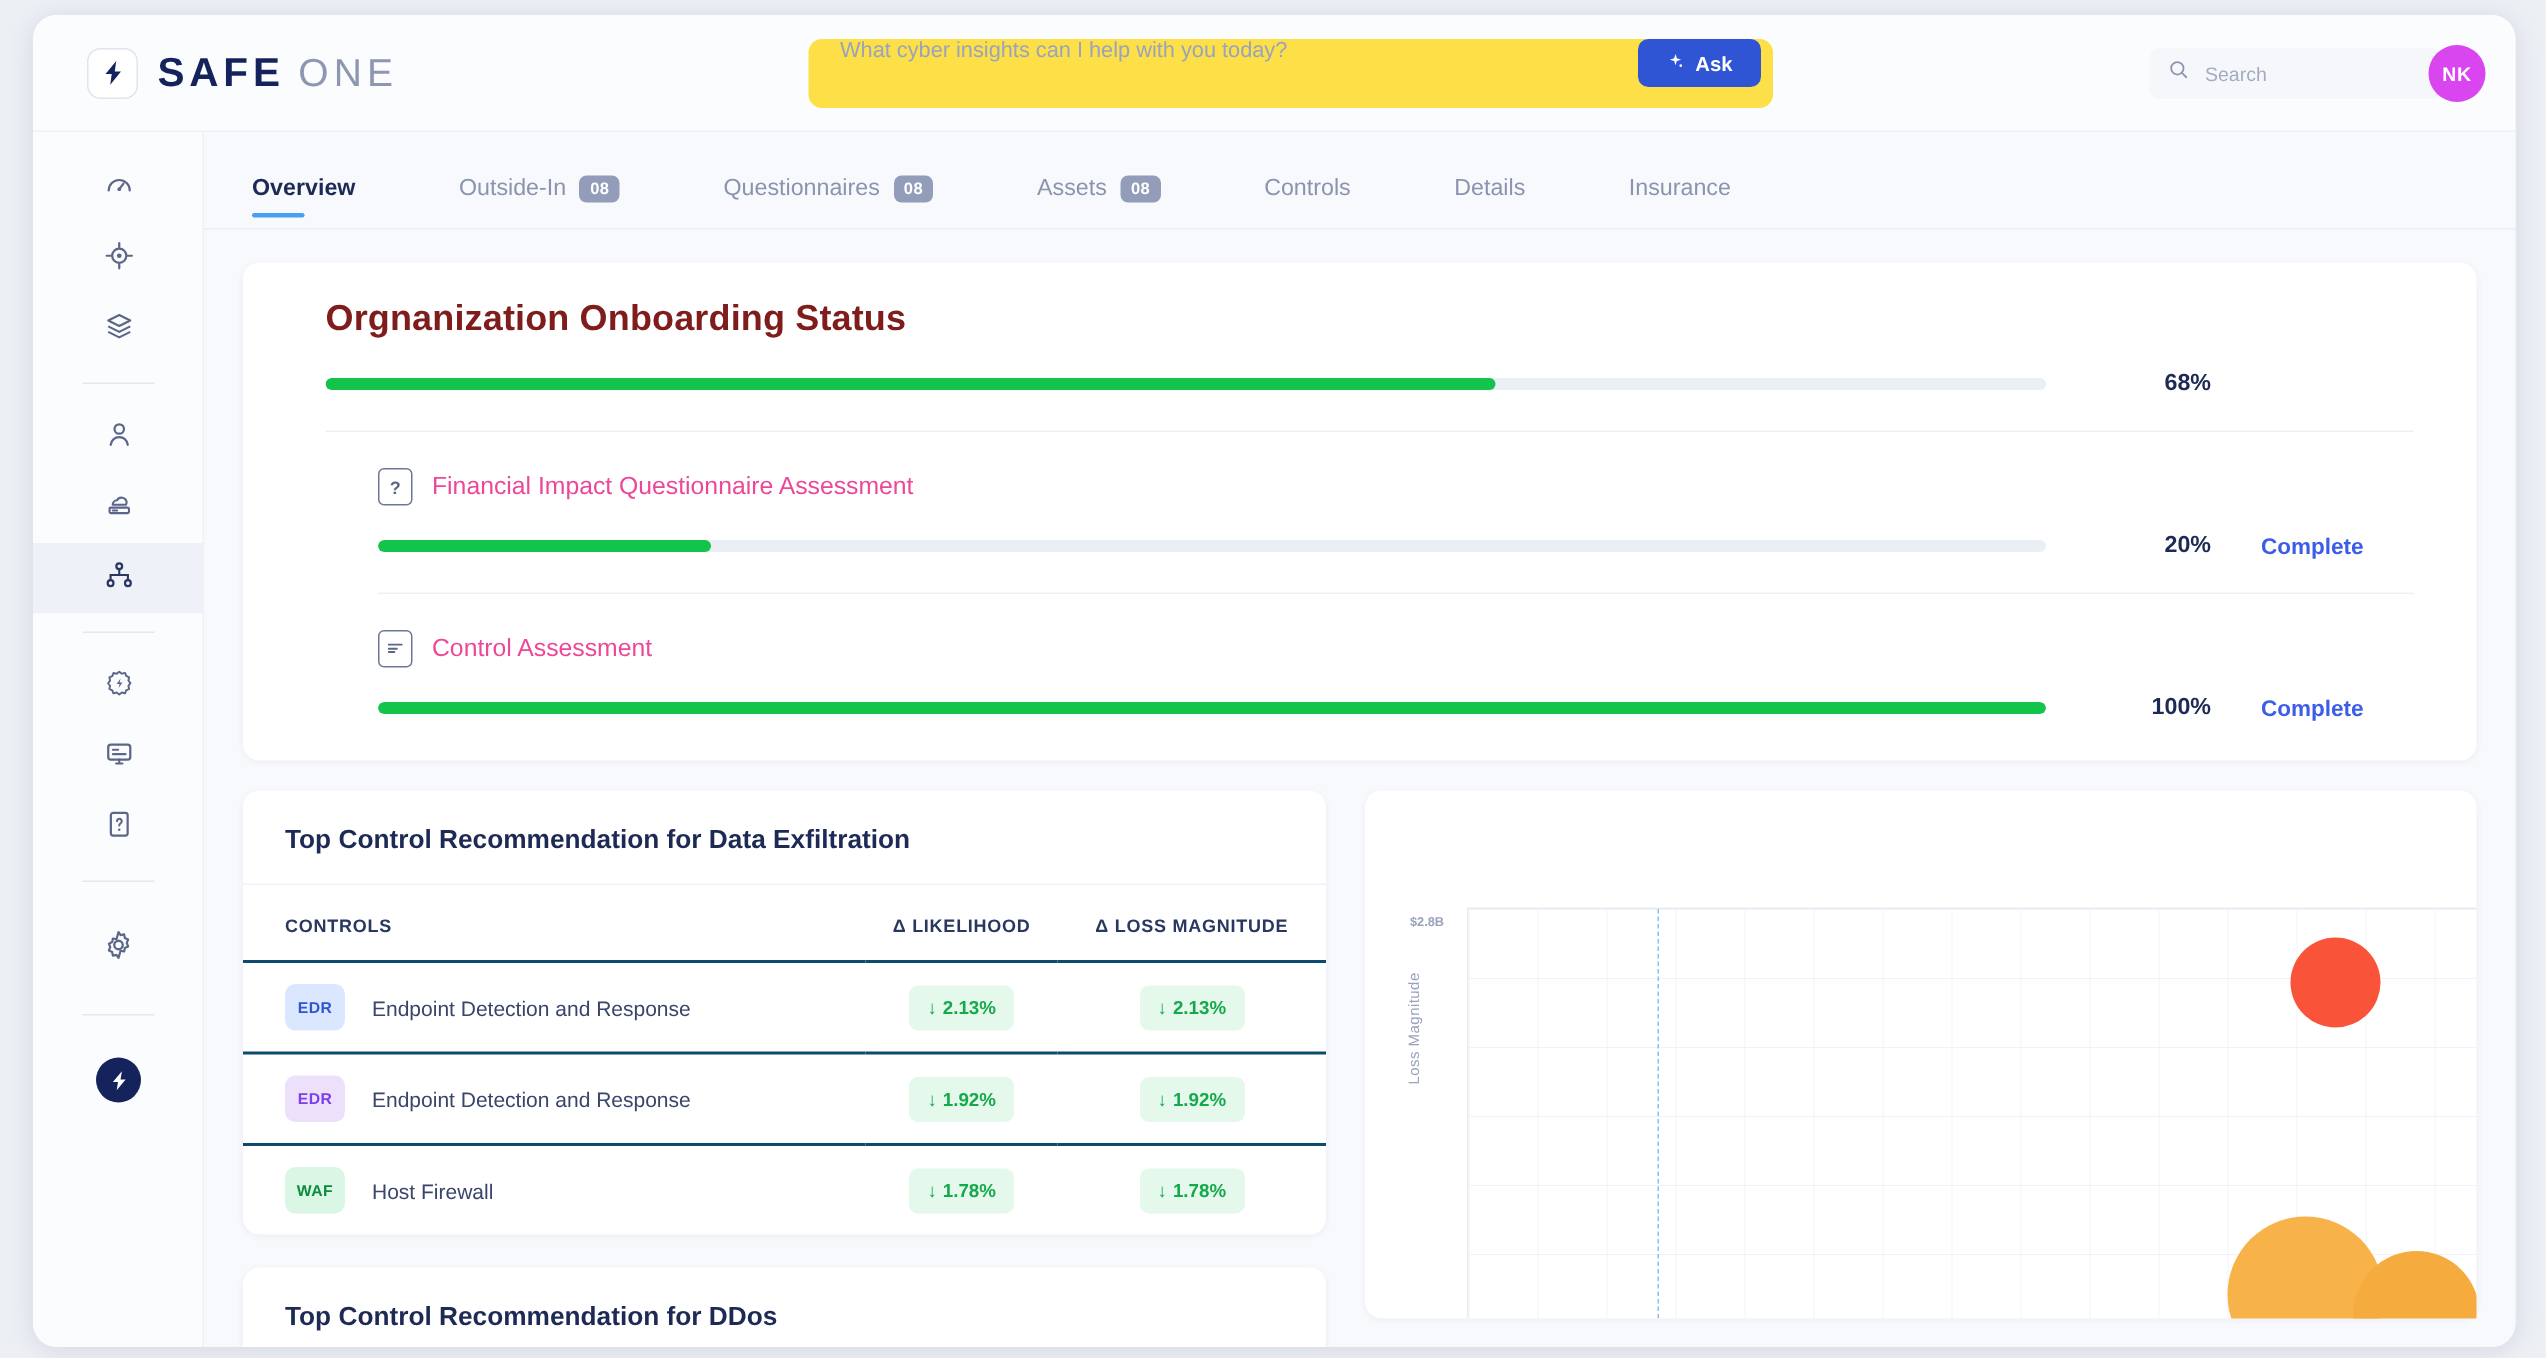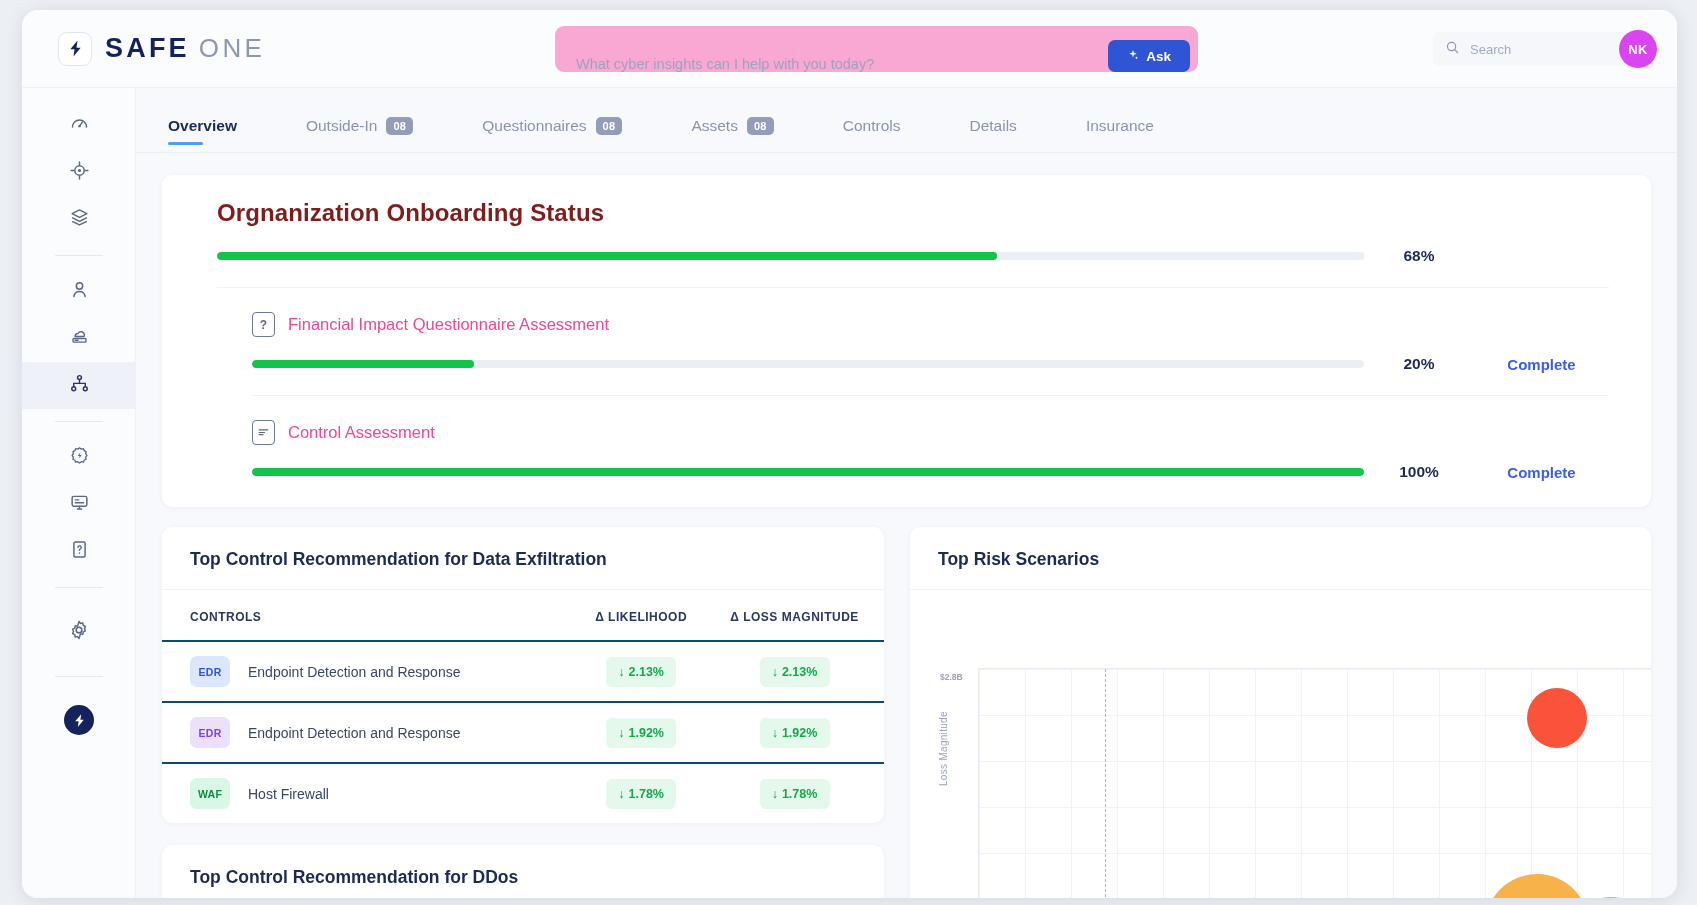--- a/index.html
+++ b/index.html
@@ -42,24 +42,24 @@
   .brand-safe {
     font-size: 27px; font-weight: 700; letter-spacing: 3.2px;
     color: #15235c;
   }
   .brand-one {
     font-size: 26px; font-weight: 400; letter-spacing: 3.4px;
     color: #8e97b2;
   }
 
   .ask-wrap {
-    position: absolute; left: 533px; top: 16px;
+    position: absolute; left: 517px; top: 16px;
     width: 643px; height: 46px;
-    background: #f9a8d4; border-radius: 9px;
-    display: flex; align-items: flex-end;
+    background: #fde047; border-radius: 9px;
+    display: flex; align-items: flex-start;
   }
   .ask-input {
     flex: 1; border: none; background: transparent; outline: none;
     font-family: "Liberation Sans", sans-serif;
     font-size: 14.5px; color: #4d5878; padding-left: 21px;
   }
   .ask-input::placeholder { color: #9aa3bd; }
   .ask-btn {
     margin-right: 8px; height: 32px; padding: 0 19px;
     background: #2f55d4; border: none; border-radius: 7px;
@@ -152,21 +152,21 @@
     font-size: 24px; font-weight: 700; color: #7f1d1d;
     letter-spacing: .1px; margin-bottom: 20px;
   }
   .onb-row { display: flex; align-items: center; gap: 0; }
   .bar-track {
     flex: 1; height: 8px; background: #eaeff6; border-radius: 5px;
     overflow: hidden; position: relative;
   }
   .bar-fill { height: 8px; background: #13c44a; border-radius: 5px; }
   .pct {
-    width: 110px; text-align: center;
+    width: 110px; text-align: right;
     font-size: 15.5px; font-weight: 700; color: #1d2a55;
   }
   .complete-link {
     width: 135px; text-align: center;
     font-size: 15px; font-weight: 600; color: #3b5de7; cursor: pointer;
   }
 
   .onb-sep { height: 1px; background: #edf1f7; margin: 22px 0 0 0; }
   .sub-item { padding: 24px 0 0 35px; }
   .sub-head { display: flex; align-items: center; gap: 13px; margin-bottom: 18px; }
@@ -525,21 +525,20 @@
             </table>
           </div>
 
           <div class="card" style="margin-top:22px">
             <div class="card-title" style="border-bottom:none">Top Control Recommendation for DDos</div>
           </div>
         </div>
 
         <div class="col-r">
           <div class="card">
-            <div class="card-title">Top Risk Scenarios</div>
             <div class="chart-body">
               <div class="y-tick">$2.8B</div>
               <div class="y-axis-label">Loss Magnitude</div>
               <div class="plot" id="plot">
                 <div class="vline"></div>
 
               <div class="bubble" style="width: 60px; height: 60px; background: rgb(249, 84, 58); left: calc(86% - 30px); top: calc(18% - 30px);"></div>
                   <div class="bubble" style="width: 104px; height: 104px; background: rgb(247, 178, 74); left: calc(83% - 52px); top: calc(94% - 52px);"></div>
                   <div class="bubble" style="width: 84px; height: 84px; background: rgb(246, 171, 63); left: calc(94% - 42px); top: calc(99% - 42px);"></div>
                 </div>

